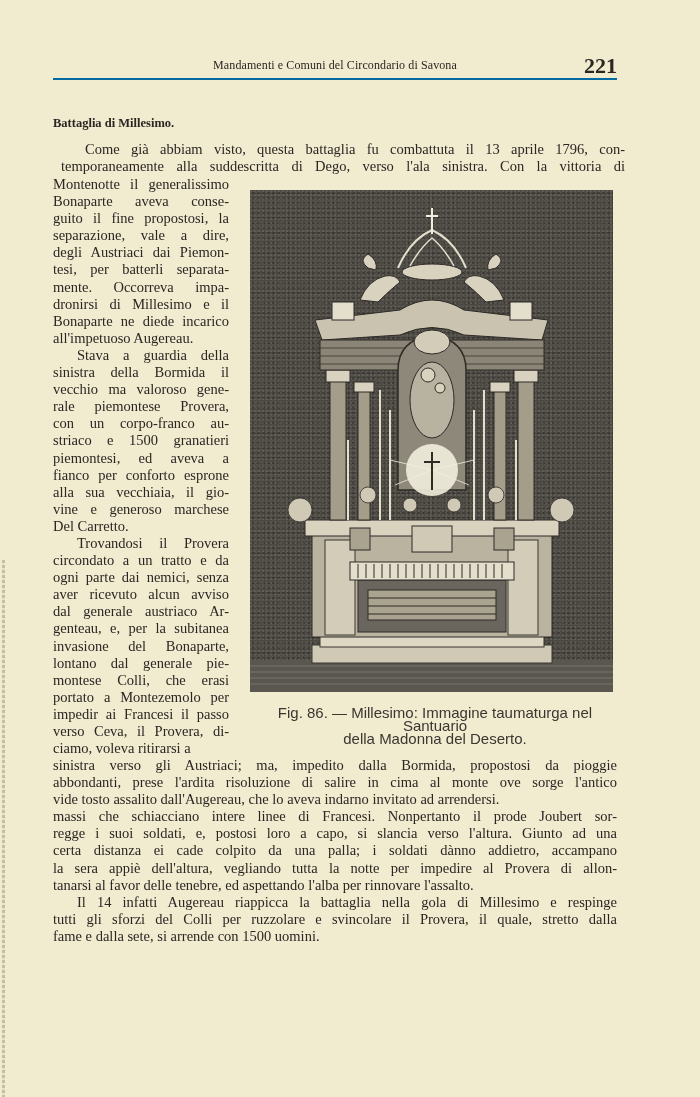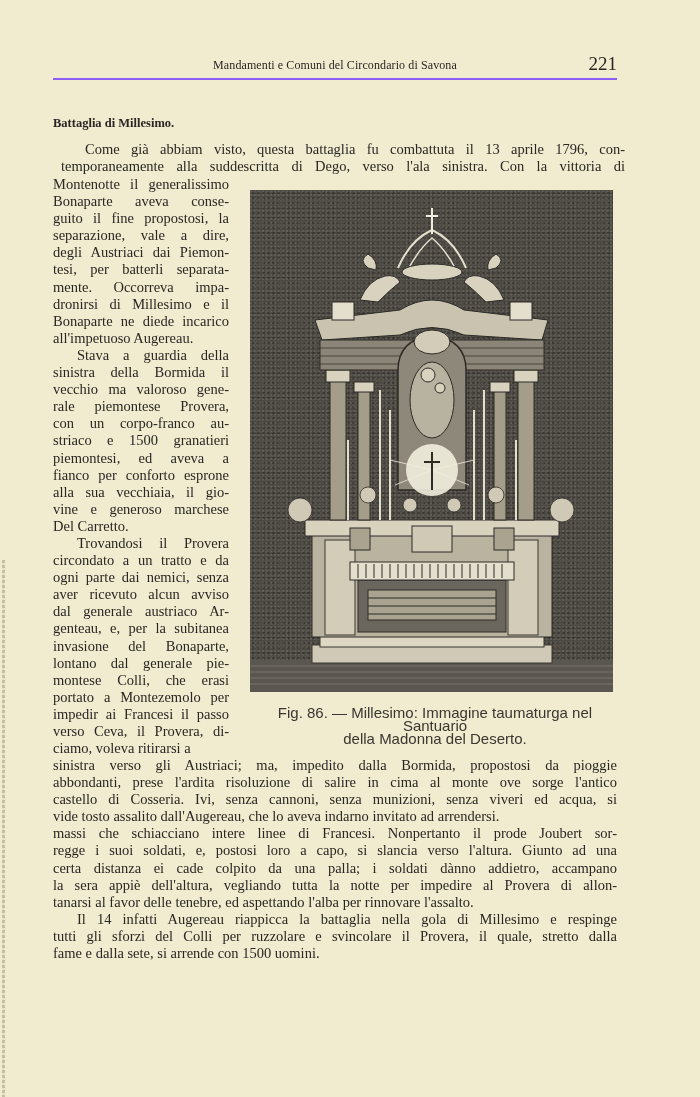--- a/index.html
+++ b/index.html
@@ -23,36 +23,37 @@
       height: 537px;
       background: repeating-linear-gradient(180deg, #b9b39a 0 3px, #e7e1c5 3px 5px);
       opacity: 0.8;
     }
     .running-header {
       position: absolute;
       left: 53px;
       top: 50px;
       width: 564px;
       height: 28px;
-      border-bottom: 2px solid #8b5cf6;
+      border-bottom: 2px solid #0369a1;
     }
     .running-title {
       position: absolute;
       left: 0;
       right: 0;
       top: 8px;
       text-align: center;
       font-size: 12px;
       letter-spacing: 0.1px;
     }
     .page-number {
       position: absolute;
       right: 0;
       top: 3px;
-      font-size: 19px;
+      font-size: 22px;
+      font-weight: bold;
     }
     .section-title {
       position: absolute;
       left: 53px;
       width: 564px;
       top: 116px;
       text-align: left;
       font-weight: bold;
       font-size: 12.5px;
     }
@@ -300,21 +301,20 @@
 </div>
 
 <div class="caption">
   <div>Fig. 86. — Millesimo: Immagine taumaturga nel Santuario</div>
   <div>della Madonna del Deserto.</div>
 </div>
 
 <div class="body-text" style="top:757px;">
   <span class="line">sinistra verso gli Austriaci; ma, impedito dalla Bormida, propostosi da pioggie</span>
   <span class="line">abbondanti, prese l'ardita risoluzione di salire in cima al monte ove sorge l'antico</span>
-  <span class="line">castello di Cosseria. Ivi, senza cannoni, senza munizioni, senza viveri ed acqua, si</span>
   <span class="line last">vide tosto assalito dall'Augereau, che lo aveva indarno invitato ad arrendersi.</span>
   <span class="line">massi che schiacciano intere linee di Francesi. Nonpertanto il prode Joubert sor-</span>
   <span class="line">regge i suoi soldati, e, postosi loro a capo, si slancia verso l'altura. Giunto ad una</span>
   <span class="line">certa distanza ei cade colpito da una palla; i soldati dànno addietro, accampano</span>
   <span class="line">la sera appiè dell'altura, vegliando tutta la notte per impedire al Provera di allon-</span>
   <span class="line last">tanarsi al favor delle tenebre, ed aspettando l'alba per rinnovare l'assalto.</span>
   <span class="line indent">Il 14 infatti Augereau riappicca la battaglia nella gola di Millesimo e respinge</span>
   <span class="line">tutti gli sforzi del Colli per ruzzolare e svincolare il Provera, il quale, stretto dalla</span>
   <span class="line last">fame e dalla sete, si arrende con 1500 uomini.</span>
 </div>

